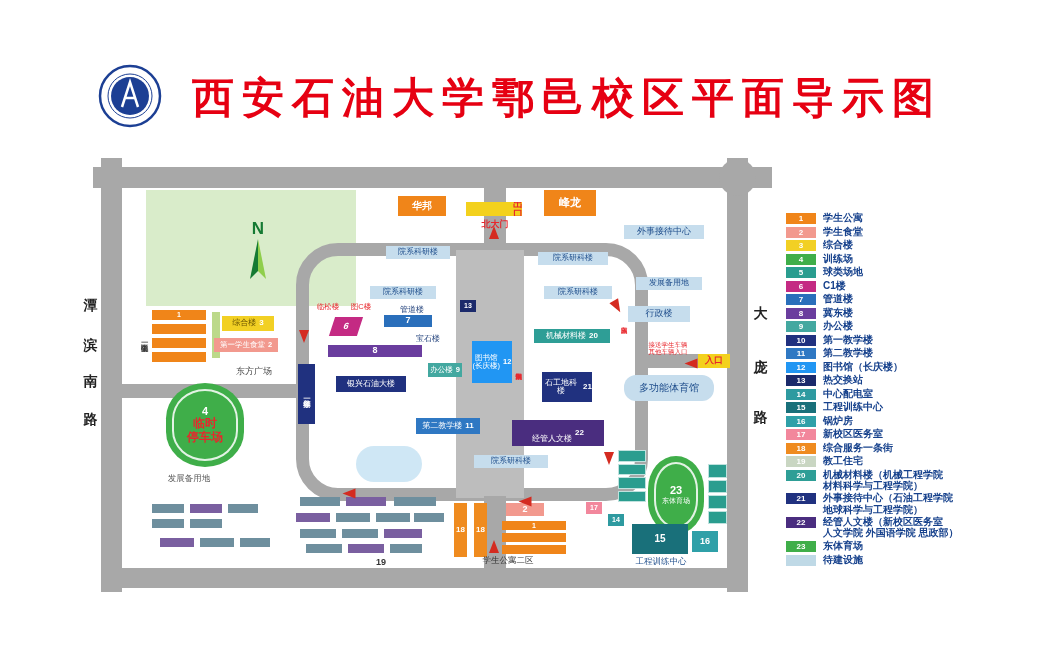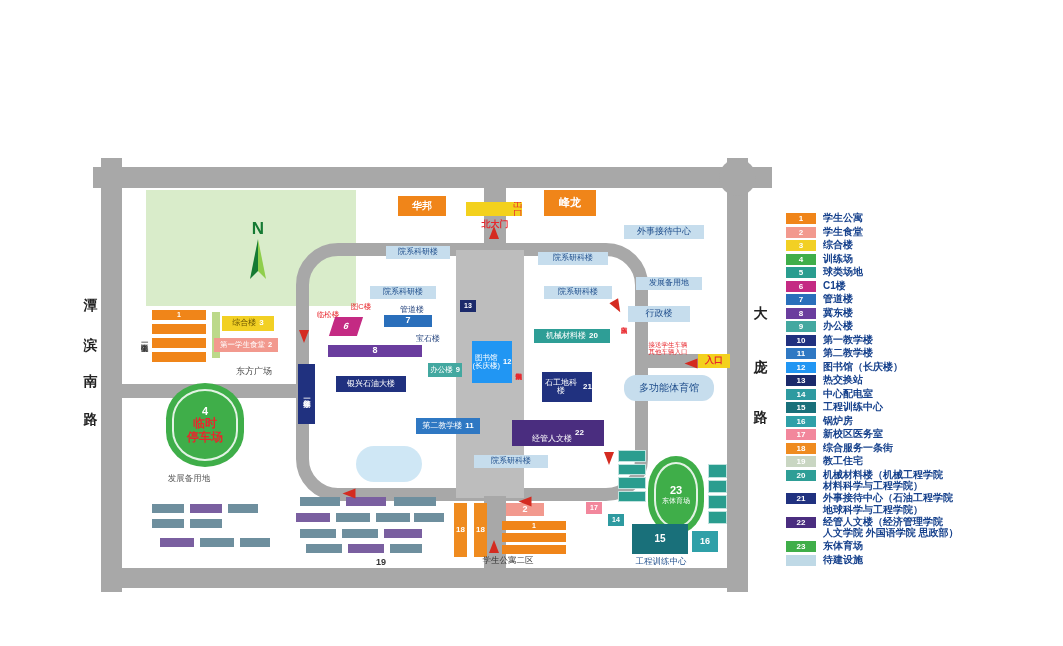--- a/index.html
+++ b/index.html
@@ -33,20 +33,31 @@
           display:flex;flex-direction:column;gap:1.5px;}
   .lrow{display:flex;align-items:flex-start;gap:7px;}
   .lsw{width:30px;height:11px;flex:0 0 30px;display:flex;align-items:center;justify-content:center;
        color:#fff;font-size:8px;font-weight:bold;margin-top:1px;}
   .llb{font-size:10px;font-weight:bold;color:#16418c;line-height:1.12;white-space:pre-line;}
 </style>
 </head>
 <body>
 
 <div class="page">
+  <header class="hdr">
+    <div class="logo">
+      <svg width="64" height="64" viewBox="0 0 64 64">
+        <circle cx="32" cy="32" r="30" fill="#ffffff" stroke="#1c3f94" stroke-width="2.5"></circle>
+        <circle cx="32" cy="32" r="22" fill="none" stroke="#1c3f94" stroke-width="1"></circle>
+        <circle cx="32" cy="32" r="19" fill="#1c3f94"></circle>
+        <path d="M24 43 L32 18 L40 43 M27 34 L37 34" stroke="#ffffff" stroke-width="2.5" fill="none"></path>
+      </svg>
+    </div>
+    <h1 class="title">西安石油大学鄠邑校区平面导示图</h1>
+  </header>
 
   <div class="map" id="map">
       <div class="f rect" style="left: 146px; top: 190px; width: 210px; height: 116px; background: rgb(217, 236, 202);"></div>
       <div class="f rect" style="left: 356px; top: 446px; width: 66px; height: 36px; border-radius: 18px; background: rgb(207, 231, 245);"></div>
       <div class="f rect" style="left: 93px; top: 167px; width: 679px; height: 21px; background: rgb(168, 168, 168);"></div>
       <div class="f rect" style="left: 101px; top: 158px; width: 21px; height: 434px; background: rgb(168, 168, 168);"></div>
       <div class="f rect" style="left: 727px; top: 158px; width: 21px; height: 434px; background: rgb(168, 168, 168);"></div>
       <div class="f rect" style="left: 101px; top: 568px; width: 647px; height: 20px; background: rgb(168, 168, 168);"></div>
       <div class="f rect" style="left: 719px; top: 159px; width: 37px; height: 37px; border-radius: 19px; background: rgb(168, 168, 168);"></div>
       <div class="f ring" style="left: 296px; top: 243px; width: 352px; height: 258px; border-radius: 42px;"></div>
@@ -61,21 +72,21 @@
         <div class="ncha">N</div>
         <svg width="30" height="48" viewBox="0 0 30 48">
           <polygon points="15,2 7,42 15,34" fill="#157a33"></polygon>
           <polygon points="15,2 23,42 15,34" fill="#8fce4c"></polygon>
         </svg>
       </div>
       <div class="f bldg" style="left: 398px; top: 196px; width: 48px; height: 20px; background: rgb(240, 133, 25);">
         <span class="lbl" style="color: rgb(255, 255, 255); font-size: 10px; font-weight: bold;">华邦</span>
       </div>
       <div class="f bldg" style="left: 466px; top: 202px; width: 56px; height: 14px; background: rgb(243, 209, 29);">
-        <span class="lbl" style="color: rgb(232, 38, 44); font-size: 10px; font-weight: normal; margin-left: 48px;">出口</span>
+        <span class="lbl" style="color: rgb(232, 38, 44); font-size: 10px; font-weight: bold; margin-left: 48px;">出口</span>
       </div>
       <div class="f text txt" style="left: 470px; top: 219px; width: 50px; height: 10px; color: rgb(232, 38, 44); font-size: 9px; font-weight: bold;">北大门</div>
       <div class="f bldg" style="left: 544px; top: 190px; width: 52px; height: 26px; background: rgb(240, 133, 25);">
         <span class="lbl" style="color: rgb(255, 255, 255); font-size: 11px; font-weight: bold;">峰龙</span>
       </div>
       <div class="f bldg" style="left: 624px; top: 225px; width: 80px; height: 14px; background: rgb(198, 221, 237);">
         <span class="lbl" style="color: rgb(31, 78, 140); font-size: 9px;">外事接待中心</span>
       </div>
       <div class="f bldg" style="left: 386px; top: 246px; width: 64px; height: 13px; background: rgb(198, 221, 237);">
         <span class="lbl" style="color: rgb(31, 78, 140); font-size: 8px;">院系科研楼</span>
@@ -111,21 +122,21 @@
       <div class="f rect" style="left: 212px; top: 312px; width: 8px; height: 46px; background: rgb(188, 217, 138);"></div>
       <div class="f bldg" style="left: 222px; top: 316px; width: 52px; height: 15px; background: rgb(242, 208, 36);">
         <span class="lbl" style="color: rgb(107, 85, 0); font-size: 8px;">综合楼</span>
         <span class="num" style="font-size: 8px;">3</span>
       </div>
       <div class="f bldg" style="left: 214px; top: 338px; width: 64px; height: 14px; background: rgb(242, 153, 142);">
         <span class="lbl" style="color: rgb(255, 255, 255); font-size: 7.5px;">第一学生食堂</span>
         <span class="num" style="font-size: 7.5px;">2</span>
       </div>
       <div class="f text txt" style="left: 224px; top: 366px; width: 60px; height: 10px; color: rgb(74, 74, 74); font-size: 9px;">东方广场</div>
-      <div class="f text txt" style="left: 312px; top: 311px; width: 32px; height: 9px; color: rgb(232, 38, 44); font-size: 7.5px;">临松楼</div>
+      <div class="f text txt" style="left: 312px; top: 303px; width: 32px; height: 9px; color: rgb(232, 38, 44); font-size: 7.5px;">临松楼</div>
       <div class="f text txt" style="left: 346px; top: 303px; width: 30px; height: 9px; color: rgb(232, 38, 44); font-size: 7.5px;">图C楼</div>
       <div class="f bldg" style="left: 332px; top: 317px; width: 28px; height: 19px; background: rgb(196, 42, 131); transform: skewX(-18deg);">
         <span class="num">6</span>
       </div>
       <div class="f text txt" style="left: 392px; top: 305px; width: 40px; height: 9px; color: rgb(31, 63, 122); font-size: 8px;">管道楼</div>
       <div class="f bldg" style="left: 384px; top: 315px; width: 48px; height: 12px; background: rgb(42, 111, 187);">
         <span class="num">7</span>
       </div>
       <div class="f text txt" style="left: 408px; top: 334px; width: 40px; height: 9px; color: rgb(31, 63, 122); font-size: 8px;">宝石楼</div>
       <div class="f bldg" style="left: 328px; top: 345px; width: 94px; height: 12px; background: rgb(106, 61, 158);">
@@ -382,21 +393,21 @@
         <div class="lsw" style="background: rgb(32, 49, 127);">
           <span>21</span>
         </div>
         <span class="llb">外事接待中心（石油工程学院
 地球科学与工程学院）</span>
       </li>
       <li class="lrow">
         <div class="lsw" style="background: rgb(74, 45, 127);">
           <span>22</span>
         </div>
-        <span class="llb">经管人文楼（经济管理学院
+        <span class="llb">经管人文楼（新校区医务室
 人文学院 外国语学院 思政部）</span>
       </li>
       <li class="lrow">
         <div class="lsw" style="background: rgb(63, 174, 73);">
           <span>23</span>
         </div>
         <span class="llb">东体育场</span>
       </li>
       <li class="lrow">
         <div class="lsw" style="background: rgb(191, 217, 230);">

